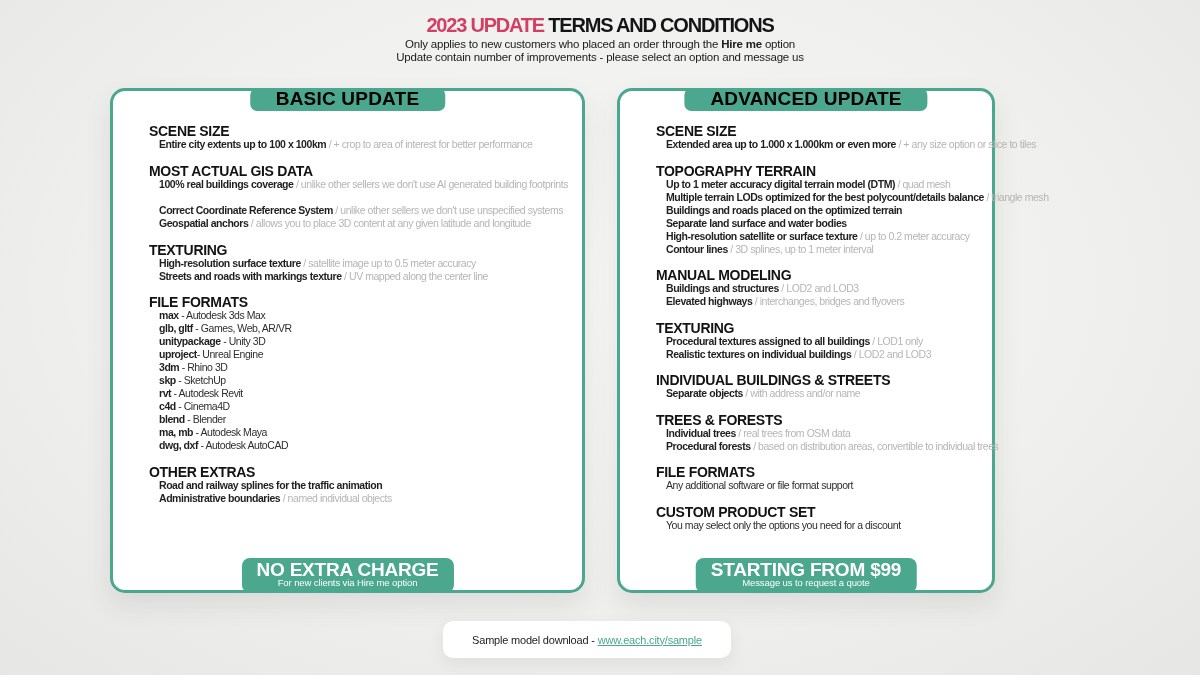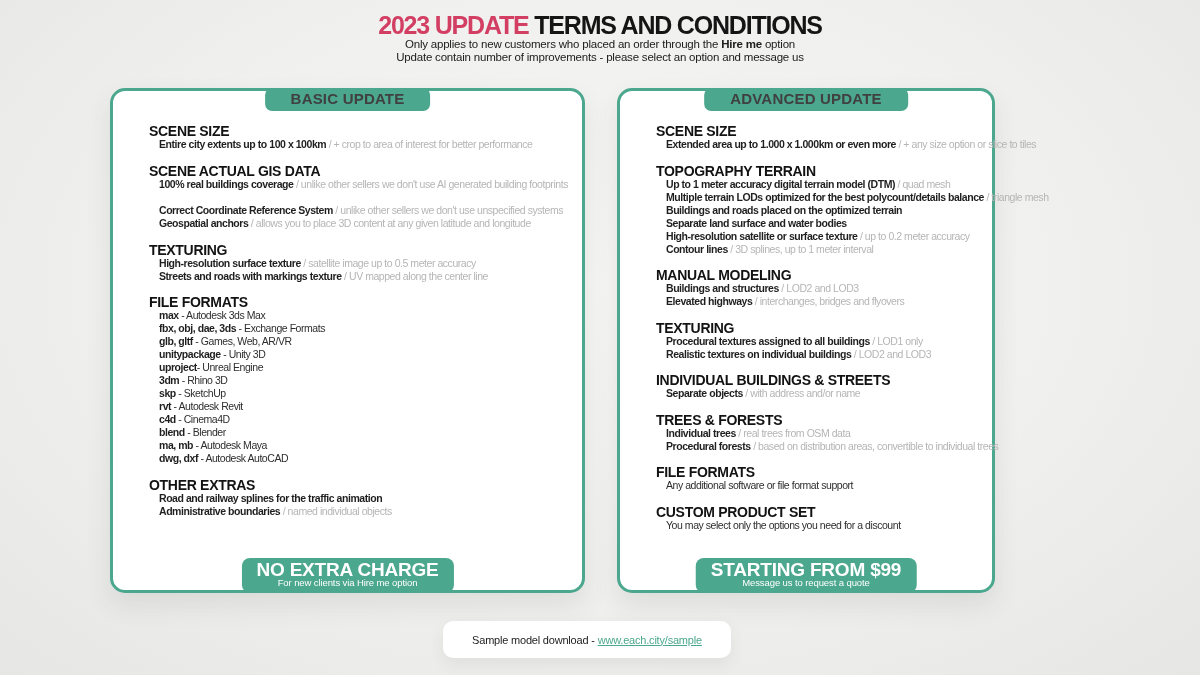--- a/index.html
+++ b/index.html
@@ -8,38 +8,38 @@
     font-family: "Liberation Sans", sans-serif;
     background: radial-gradient(ellipse at 50% 42%, #f6f6f5 0%, #f0f0ef 55%, #e6e6e5 100%);
     position: relative;
     overflow: hidden;
     color:#1d1d1d;
   }
   .stage { position:absolute; inset:0; }
 
   
   .header { position:absolute; top:12px; left:0; width:100%; text-align:center; }
-  .title { font-size:25px; line-height:26px; font-weight:700; letter-spacing:-1.2px; color:#151515; }
+  .title { font-size:20px; line-height:26px; font-weight:700; letter-spacing:-1.2px; color:#151515; }
   .title .accent { color: var(--pink, #d23f63); }
   .subtitle { font-size:11.5px; line-height:12.5px; letter-spacing:-0.2px; color:#202020; margin-top:0; }
   .subtitle b { font-weight:700; }
 
   
   .panel {
     position:absolute; top:88px; height:505px; background:#ffffff;
     border:3px solid var(--teal, #4ba78d); border-radius:15px;
     box-shadow: 0 12px 26px rgba(60,60,60,0.10);
   }
   .panel.left  { left:110px; width:475px; }
   .panel.right { left:617px; width:378px; }
 
   .panel-tab {
     position:absolute; top:-3px; left:50%; transform:translateX(-50%);
-    background: var(--teal, #4ba78d); color:#404040; font-weight:700;
-    font-size:15px; line-height:16px; letter-spacing:0.2px;
+    background: var(--teal, #4ba78d); color:#000000; font-weight:700;
+    font-size:19px; line-height:16px; letter-spacing:0.2px;
     padding:3px 26px 4px; border-radius:7px; white-space:nowrap;
   }
   .panel-badge {
     position:absolute; bottom:-3px; left:50%; transform:translateX(-50%);
     background: var(--teal, #4ba78d); color:#fff; text-align:center;
     padding:4px 15px 5px; border-radius:8px; white-space:nowrap;
   }
   .badge-title { font-size:19px; line-height:16px; font-weight:700; letter-spacing:-0.2px; }
   .badge-subtitle { font-size:9.5px; line-height:10px; font-weight:400; letter-spacing:-0.1px; }
 
@@ -82,36 +82,35 @@
   </div>
 
   <div class="panel left">
     <div class="panel-tab">BASIC UPDATE</div>
     <div class="panel-content sections">
         <div class="section">
           <div class="section-heading">SCENE SIZE</div>
           <div class="item"><span class="main">Entire city extents up to 100 x 100km</span><span class="note"> / + crop to area of interest for better performance</span></div>
         </div>
         <div class="section">
-          <div class="section-heading">SCENE ACTUAL GIS DATA</div>
+          <div class="section-heading">MOST ACTUAL GIS DATA</div>
           <div class="item"><span class="main">100% real buildings coverage</span><span class="note"> / unlike other sellers we don't use AI generated building footprints</span></div>
         </div>
         <div class="section">
           <div class="item"><span class="main">Correct Coordinate Reference System</span><span class="note"> / unlike other sellers we don't use unspecified systems</span></div>
           <div class="item"><span class="main">Geospatial anchors</span><span class="note"> / allows you to place 3D content at any given latitude and longitude</span></div>
         </div>
         <div class="section">
           <div class="section-heading">TEXTURING</div>
           <div class="item"><span class="main">High-resolution surface texture</span><span class="note"> / satellite image up to 0.5 meter accuracy</span></div>
           <div class="item"><span class="main">Streets and roads with markings texture</span><span class="note"> / UV mapped along the center line</span></div>
         </div>
         <div class="section">
           <div class="section-heading">FILE FORMATS</div>
           <div class="item"><span class="main">max</span><span class="rest"> - Autodesk 3ds Max</span></div>
-          <div class="item"><span class="main">fbx, obj, dae, 3ds</span><span class="rest"> - Exchange Formats</span></div>
           <div class="item"><span class="main">glb, gltf</span><span class="rest"> - Games, Web, AR/VR</span></div>
           <div class="item"><span class="main">unitypackage</span><span class="rest"> - Unity 3D</span></div>
           <div class="item"><span class="main">uproject</span><span class="rest">- Unreal Engine</span></div>
           <div class="item"><span class="main">3dm</span><span class="rest"> - Rhino 3D</span></div>
           <div class="item"><span class="main">skp</span><span class="rest"> - SketchUp</span></div>
           <div class="item"><span class="main">rvt</span><span class="rest"> - Autodesk Revit</span></div>
           <div class="item"><span class="main">c4d</span><span class="rest"> - Cinema4D</span></div>
           <div class="item"><span class="main">blend</span><span class="rest"> - Blender</span></div>
           <div class="item"><span class="main">ma, mb</span><span class="rest"> - Autodesk Maya</span></div>
           <div class="item"><span class="main">dwg, dxf</span><span class="rest"> - Autodesk AutoCAD</span></div>

